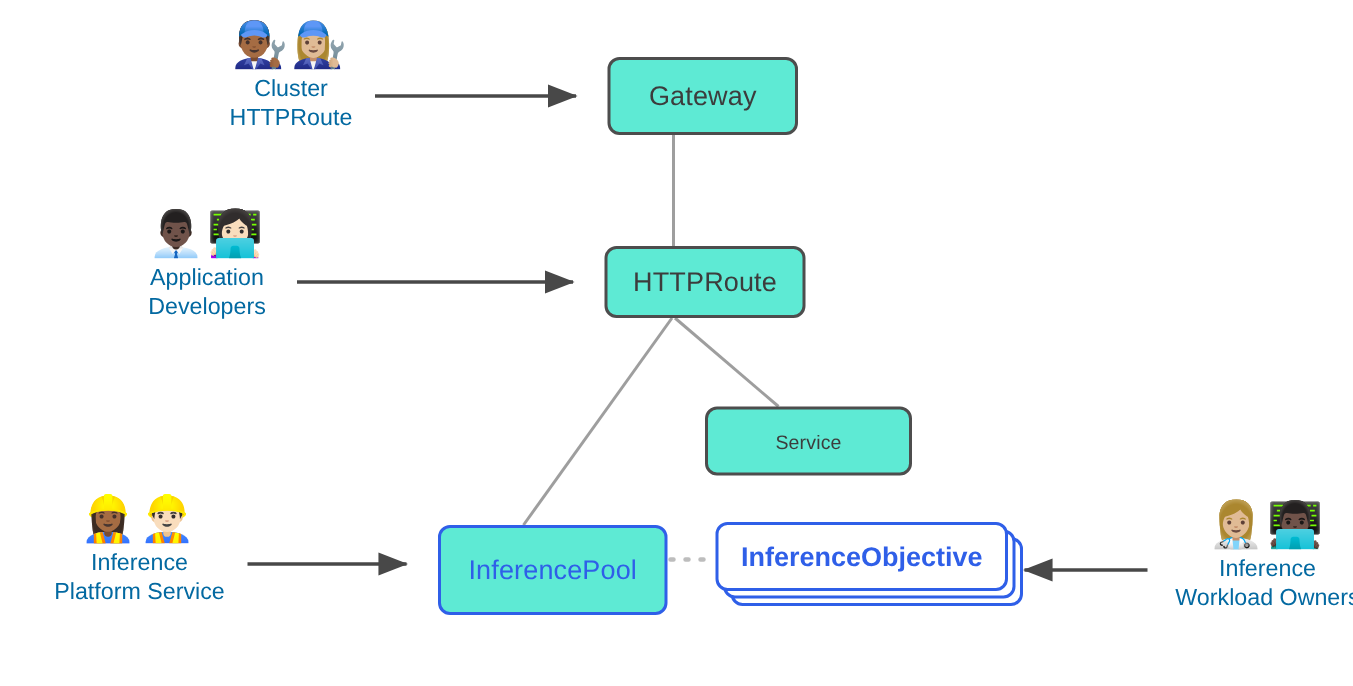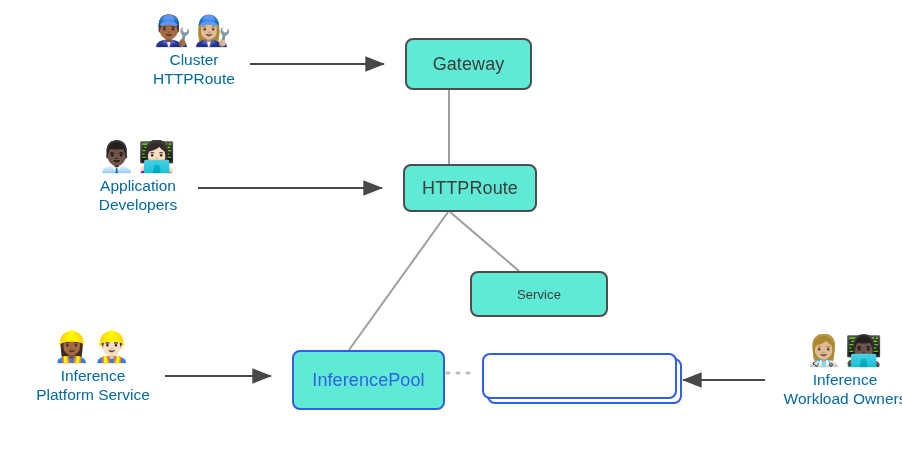--- a/index.html
+++ b/index.html
@@ -125,20 +125,23 @@
     <span class="node-label">Service</span>
   </div>
 
   <div class="node accent" style="left:272px; top:350px; width:153px; height:60px; font-size:18px;">
     <span class="node-label">InferencePool</span>
   </div>
 
   <div class="stack" style="left:477px; top:348px; width:210px; height:62px;">
     <div class="layer" style="left:10px; top:10px; width:195px; height:46px;"></div>
     <div class="layer" style="left:5px; top:5px; width:195px; height:46px;"></div>
+    <div class="front" style="left:0px; top:0px; width:195px; height:46px; font-size:18px;">
+      <span class="node-label">InferenceObjective</span>
+    </div>
   </div>
 
   <div class="persona" style="left:126px; top:14px; width:136px;">
     <div class="glyphs">👨🏾‍🔧👩🏼‍🔧</div>
     <div class="caption">Cluster</div>
     <div class="caption" style="margin-top:0;">HTTPRoute</div>
   </div>
 
   <div class="persona" style="left:62px; top:140px; width:152px;">
     <div class="glyphs">👨🏿‍💼👩🏻‍💻</div>

